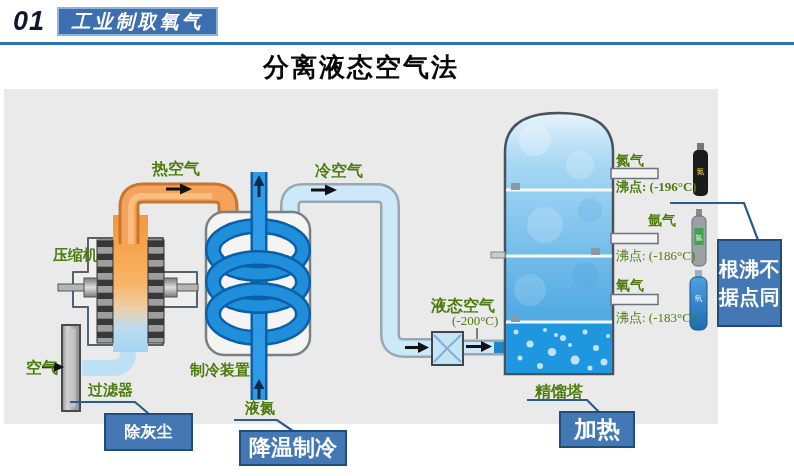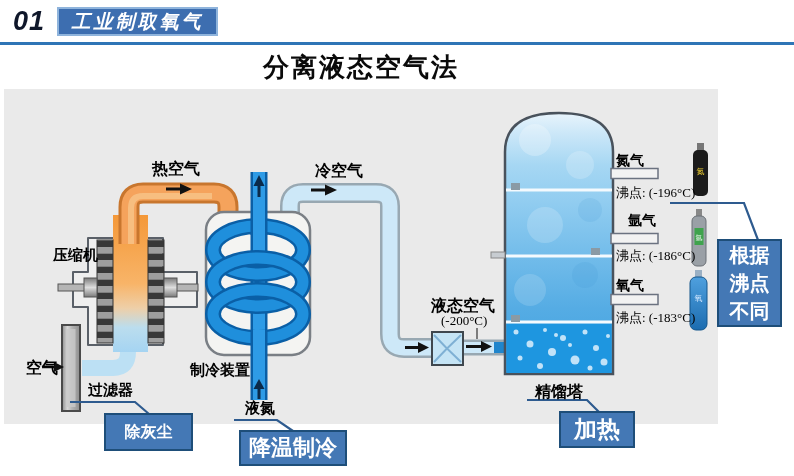--- a/index.html
+++ b/index.html
@@ -11,29 +11,29 @@
   .hdr-chip{position:absolute;left:57px;top:7px;width:161px;height:29px;background:#3D6EB0;
             border:2px solid #8FB4DC;box-sizing:border-box;display:flex;align-items:center;justify-content:center;}
   .hdr-chip span{color:#ffffff;font-weight:bold;font-style:italic;font-size:19px;letter-spacing:3px;}
   .hdr-rule{position:absolute;left:0;top:42px;width:794px;height:3px;background:#2E75B6;}
   .slide-title{position:absolute;left:0;top:50px;width:722px;text-align:center;font-size:26px;
                font-weight:600;color:#0a0a0a;letter-spacing:2px;}
   
   .panel{position:absolute;left:4px;top:89px;width:714px;height:335px;background:#EAEAEA;}
   svg.overlay{position:absolute;left:0;top:0;width:794px;height:476px;pointer-events:none;}
   
-  .lbl{position:absolute;color:#000000;font-size:15px;font-weight:600;line-height:1.1;white-space:nowrap;}
+  .lbl{position:absolute;color:#4d7c0f;font-size:15px;font-weight:600;line-height:1.1;white-space:nowrap;}
   .lbl.big{font-size:16px;}
   .lbl.gas{font-size:14px;}
   .lbl.bp{font-family:"Liberation Serif","DejaVu Serif",serif;font-weight:400;font-size:13px;}
-  .lbl.temp{font-family:"Liberation Serif","DejaVu Serif",serif;font-weight:400;font-size:13px;}
+  .lbl.temp{font-family:"Liberation Serif","DejaVu Serif",serif;font-weight:400;font-size:13px;margin-left:11px;}
   
   .callout{position:absolute;background:#4478B5;border:2px solid #1E4E79;box-sizing:border-box;
            display:flex;align-items:center;justify-content:center;color:#fff;font-weight:700;}
-  .callout.col{flex-direction:column;}
+  .callout.col{}
 </style>
 </head>
 <body>
 
 <div class="slide">
 
   <div class="hdr-num">01</div>
   <div class="hdr-chip">
     <span>工业制取氧气</span>
   </div>
@@ -225,22 +225,22 @@
   <span class="lbl" style="left:88px;top:382px;">过滤器</span>
   <span class="lbl big" style="left:152px;top:160px;">热空气</span>
   <span class="lbl" style="left:190px;top:362px;">制冷装置</span>
   <span class="lbl" style="left:245px;top:400px;">液氮</span>
   <span class="lbl big" style="left:315px;top:162px;">冷空气</span>
   <span class="lbl big" style="left:431px;top:297px;">液态空气</span>
   <span class="lbl temp" style="left:441px;top:314px;">(-200°C)</span>
   <span class="lbl big" style="left:535px;top:383px;">精馏塔</span>
 
   <span class="lbl gas" style="left:616px;top:153px;">氮气</span>
-  <span class="lbl bp" style="left:616px;top:186px;">沸点: (-196°C)</span>
-  <span class="lbl gas" style="left:628px;top:213px;text-align:right;">氩气</span>
+  <span class="lbl bp" style="left:616px;top:180px;font-weight:bold;">沸点: (-196°C)</span>
+  <span class="lbl gas" style="left:648px;top:213px;text-align:right;">氩气</span>
   <span class="lbl bp" style="left:616px;top:249px;">沸点: (-186°C)</span>
   <span class="lbl gas" style="left:616px;top:278px;">氧气</span>
   <span class="lbl bp" style="left:616px;top:311px;">沸点: (-183°C)</span>
 
   <div class="callout" style="left:104px;top:413px;width:89px;height:38px;font-size:16px;">除灰尘</div>
   <div class="callout" style="left:239px;top:430px;width:108px;height:36px;font-size:22px;">降温制冷</div>
   <div class="callout" style="left:559px;top:411px;width:76px;height:37px;font-size:23px;">加热</div>
   <div class="callout col" style="left:717px;top:239px;width:65px;height:88px;font-size:20px;line-height:28px;">
     <span>根据</span>
     <span>沸点</span>

